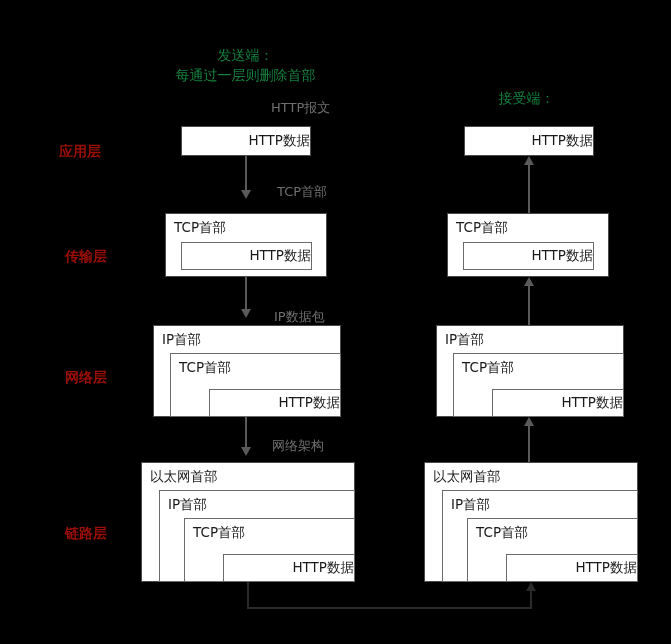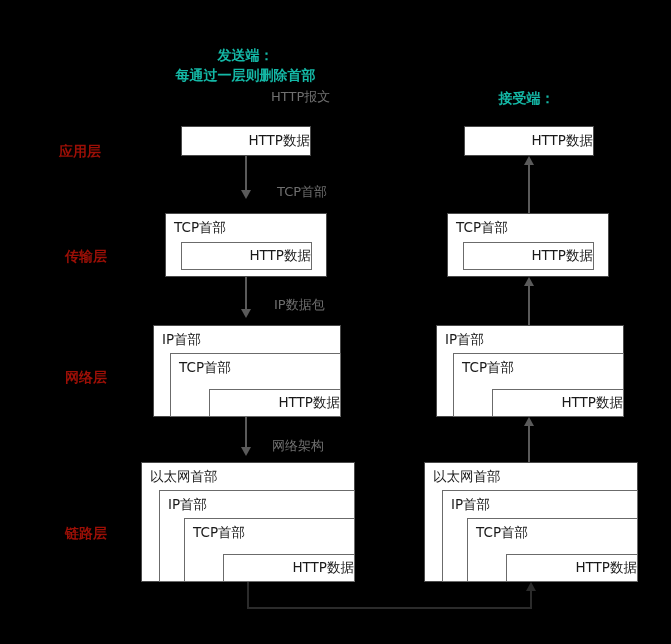--- a/index.html
+++ b/index.html
@@ -8,22 +8,22 @@
     background:#000;
     font-family:"DejaVu Sans","Liberation Sans",sans-serif;
     position:relative;
     overflow:hidden;
   }
   #stage{position:absolute;left:0;top:0;width:671px;height:644px;}
 
   
   .col-head{
     position:absolute;
-    color:#14b8a6;
-    font-weight:bold;
+    color:#15803d;
+    font-weight:normal;
     font-size:14px;
     line-height:20px;
     text-align:center;
     white-space:nowrap;
   }
   .layer-label{
     position:absolute;
     color:#9c0f06;
     font-weight:bold;
     font-size:14px;
@@ -88,23 +88,23 @@
 
   <div class="col-head" style="left:424px;top:45px;width:205px;margin-top:43px;">
     <div>接受端：</div>
   </div>
 
   <div class="layer-label" style="left:35px;top:143px;width:90px;">应用层</div>
   <div class="layer-label" style="left:41px;top:248px;width:90px;">传输层</div>
   <div class="layer-label" style="left:41px;top:369px;width:90px;">网络层</div>
   <div class="layer-label" style="left:41px;top:525px;width:90px;">链路层</div>
 
-  <div class="annot" style="left:271px;top:88px;">HTTP报文</div>
+  <div class="annot" style="left:271px;top:99px;">HTTP报文</div>
   <div class="annot" style="left:277px;top:183px;">TCP首部</div>
-  <div class="annot" style="left:274px;top:296px;">IP数据包</div>
+  <div class="annot" style="left:274px;top:308px;">IP数据包</div>
   <div class="annot" style="left:272px;top:437px;">网络架构</div>
 
   <div class="box outer" style="left:181px;top:126px;width:130px;height:30px;">
     <span class="box-label centered">HTTP数据</span>
   </div>
 
   <div class="vline" style="left:245px;top:156px;height:36px;"></div>
   <div class="arrow-down" style="left:241px;top:190px;"></div>
 
   <div class="box outer" style="left:165px;top:213px;width:162px;height:64px;">

